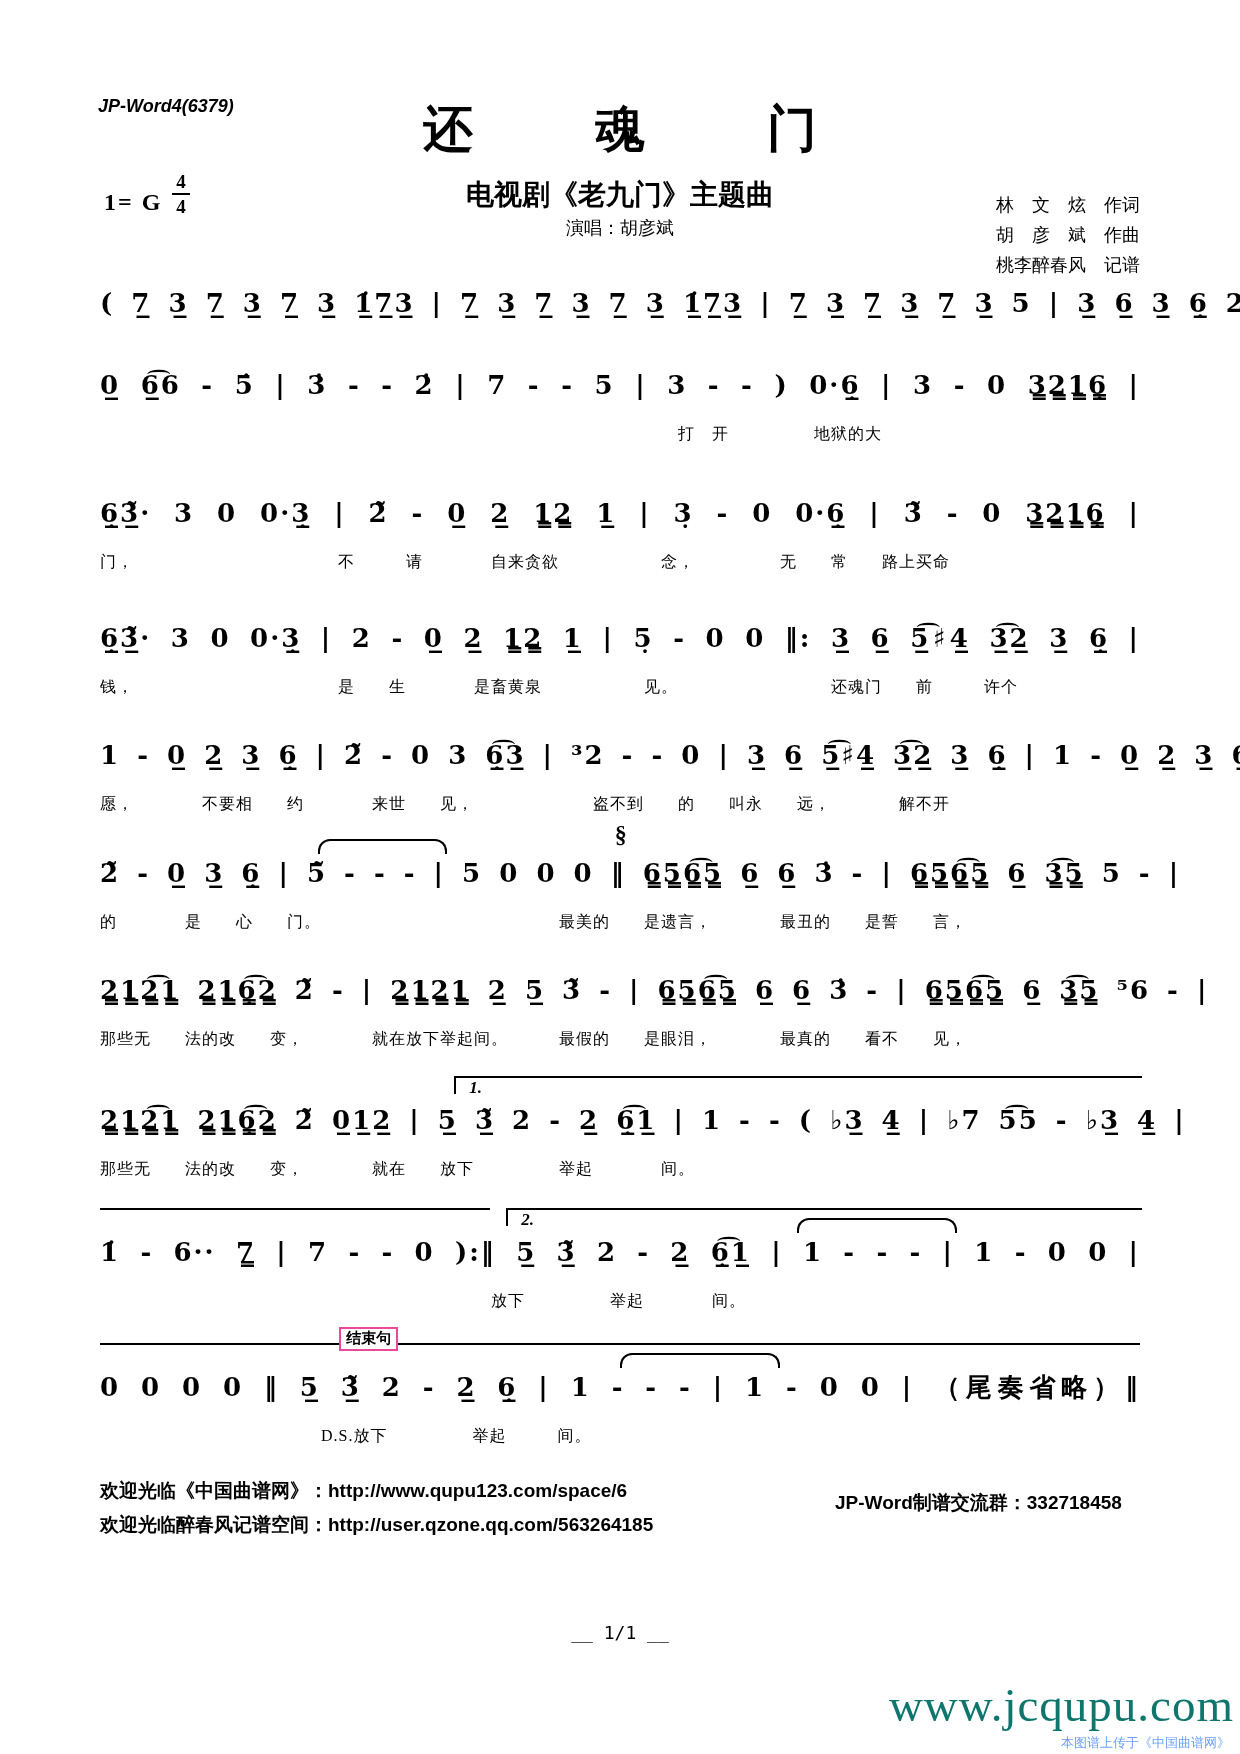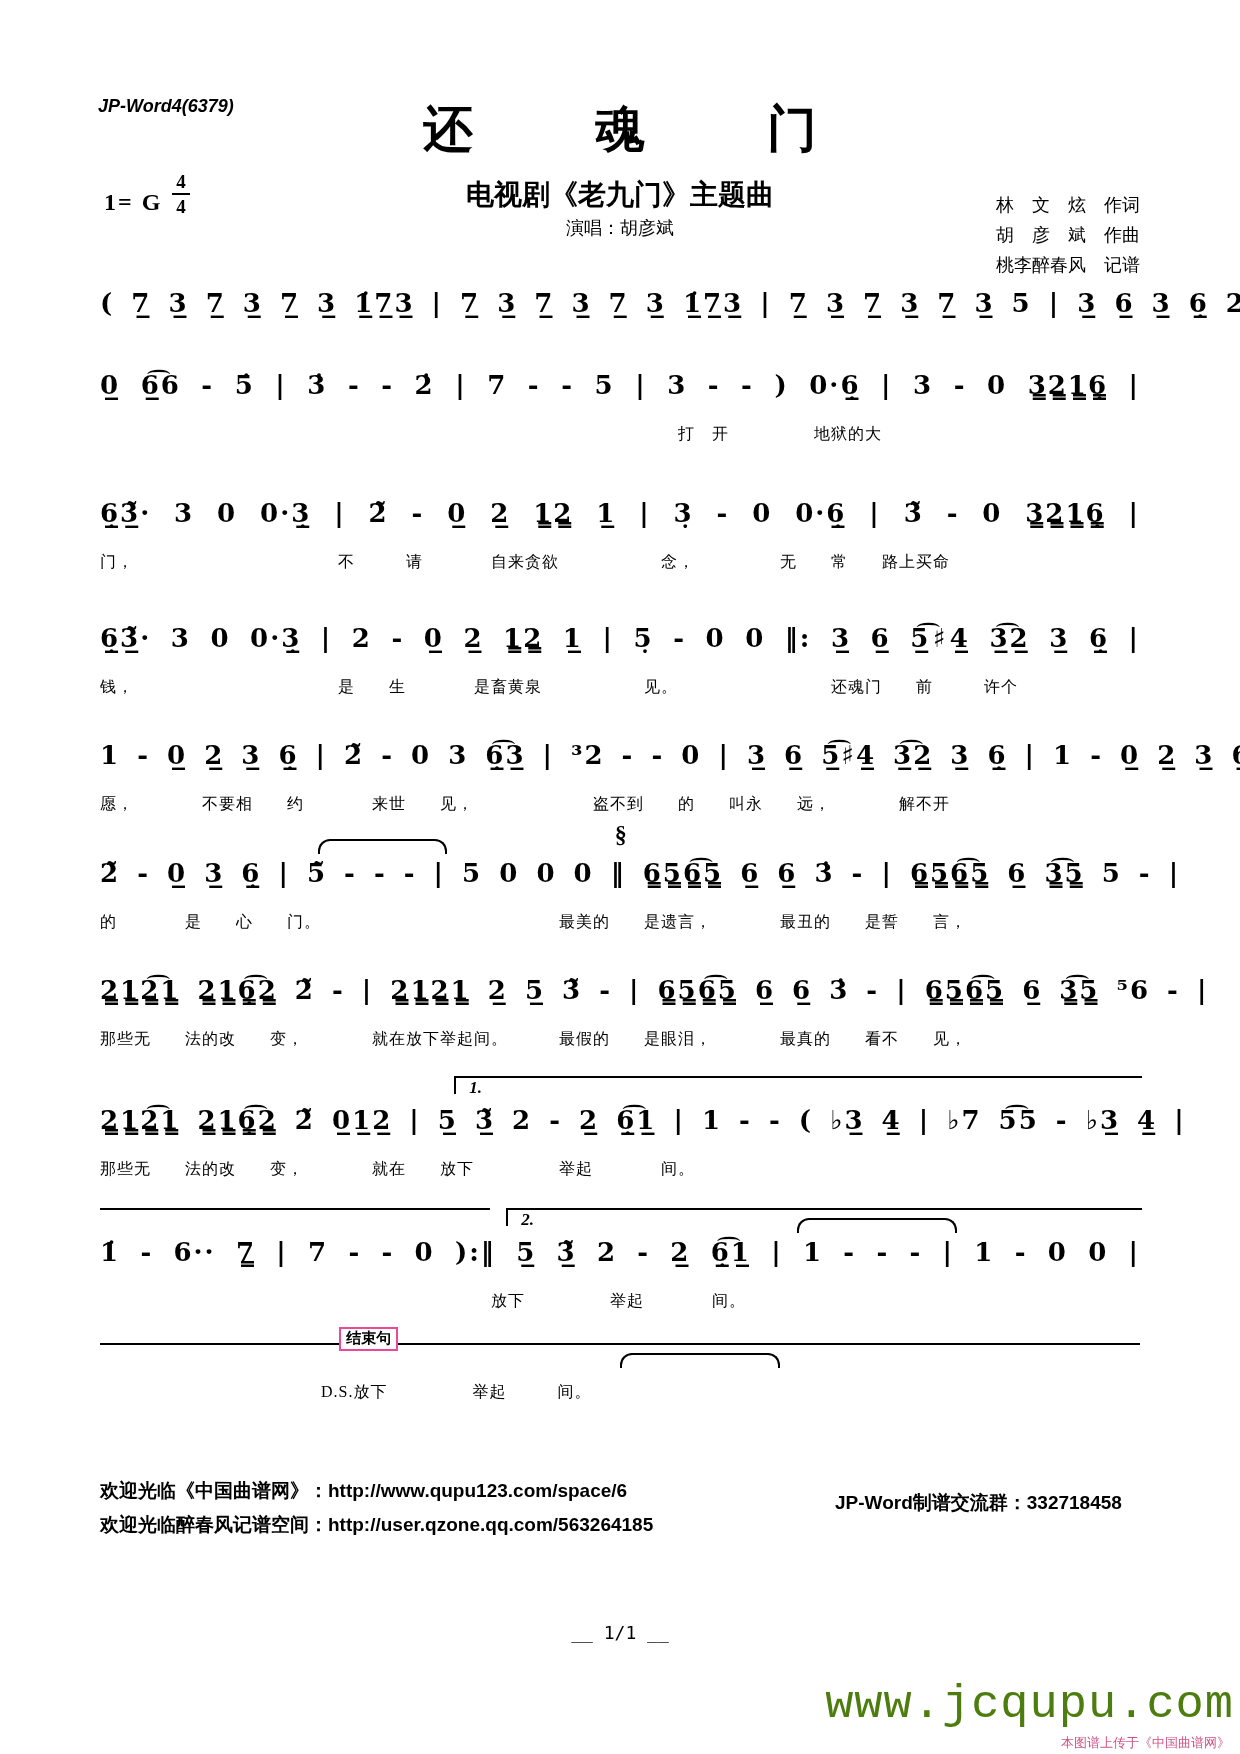--- a/index.html
+++ b/index.html
@@ -44,23 +44,23 @@
   .tie{position:absolute;top:-12px;height:13px;border:2px solid #000;border-bottom:none;
        border-radius:12px 12px 0 0;}
   .segno{position:absolute;top:-30px;font-size:24px;font-weight:bold;}
   
   .footer-links{left:100px;top:1474px;font-size:19px;font-weight:bold;line-height:34px;
                 font-family:"Liberation Sans",sans-serif;}
   .qq-group{left:835px;top:1490px;font-size:19px;font-weight:bold;
             font-family:"Liberation Sans",sans-serif;}
   .page-label{left:0;top:1622px;width:100%;text-align:center;font-size:18px;
               font-family:"DejaVu Sans Mono",monospace;}
-  .watermark{right:6px;top:1678px;font-size:47px;color:#4d7c0f;
-             font-family:Liberation Mono, monospace;letter-spacing:1px;}
-  .watermark-faint{right:10px;top:1734px;font-size:13px;color:#be185d;opacity:.75;
+  .watermark{right:6px;top:1678px;font-size:47px;color:#0f766e;
+             font-family:Liberation Serif, serif;letter-spacing:1px;}
+  .watermark-faint{right:10px;top:1734px;font-size:13px;color:#3b82f6;opacity:.75;
                    font-family:"Liberation Sans",sans-serif;}
 </style>
 </head>
 <body>
 
 <div class="abs jpword">JP-Word4(6379)</div>
 <div class="abs title">还　魂　门</div>
 
 <div class="abs keysig">
   <span class="key">1= G</span>
@@ -128,20 +128,21 @@
   <div class="volta-label" style="left:40.5%;">2.</div>
   <div class="tie" style="left:67%;width:15%;"></div>
   <div class="notes">1̇ - 6·· 7̳ | 7 - - 0 ):‖ 5̲ 3̲̃ 2 - 2̲ 6̲̣͡1̲ | 1 - - - | 1 - 0 0 |</div>
   <div class="lyrics">　　　　　　　　　　　　　　　　　　　　　　　放下　　　　　举起　　　　间。</div>
 </div>
 
 <div class="system" style="top:1365px;">
   <div class="volta-line" style="left:0;width:100%;"></div>
   <div class="ending-box" style="left:23%;">结束句</div>
   <div class="tie" style="left:50%;width:15%;"></div>
+  <div class="notes">0 0 0 0 ‖ 5̲ 3̲̃ 2 - 2̲ 6̲̣ | 1 - - - | 1 - 0 0 | （尾奏省略）‖</div>
   <div class="lyrics">　　　　　　　　　　　　　D.S.放下　　　　　举起　　　间。</div>
 </div>
 
 <div class="abs footer-links">
   <div>欢迎光临《中国曲谱网》：http://www.qupu123.com/space/6</div>
   <div>欢迎光临醉春风记谱空间：http://user.qzone.qq.com/563264185</div>
 </div>
 <div class="abs qq-group">JP-Word制谱交流群：332718458</div>
 
 <div class="abs page-label">__ 1/1 __</div>

